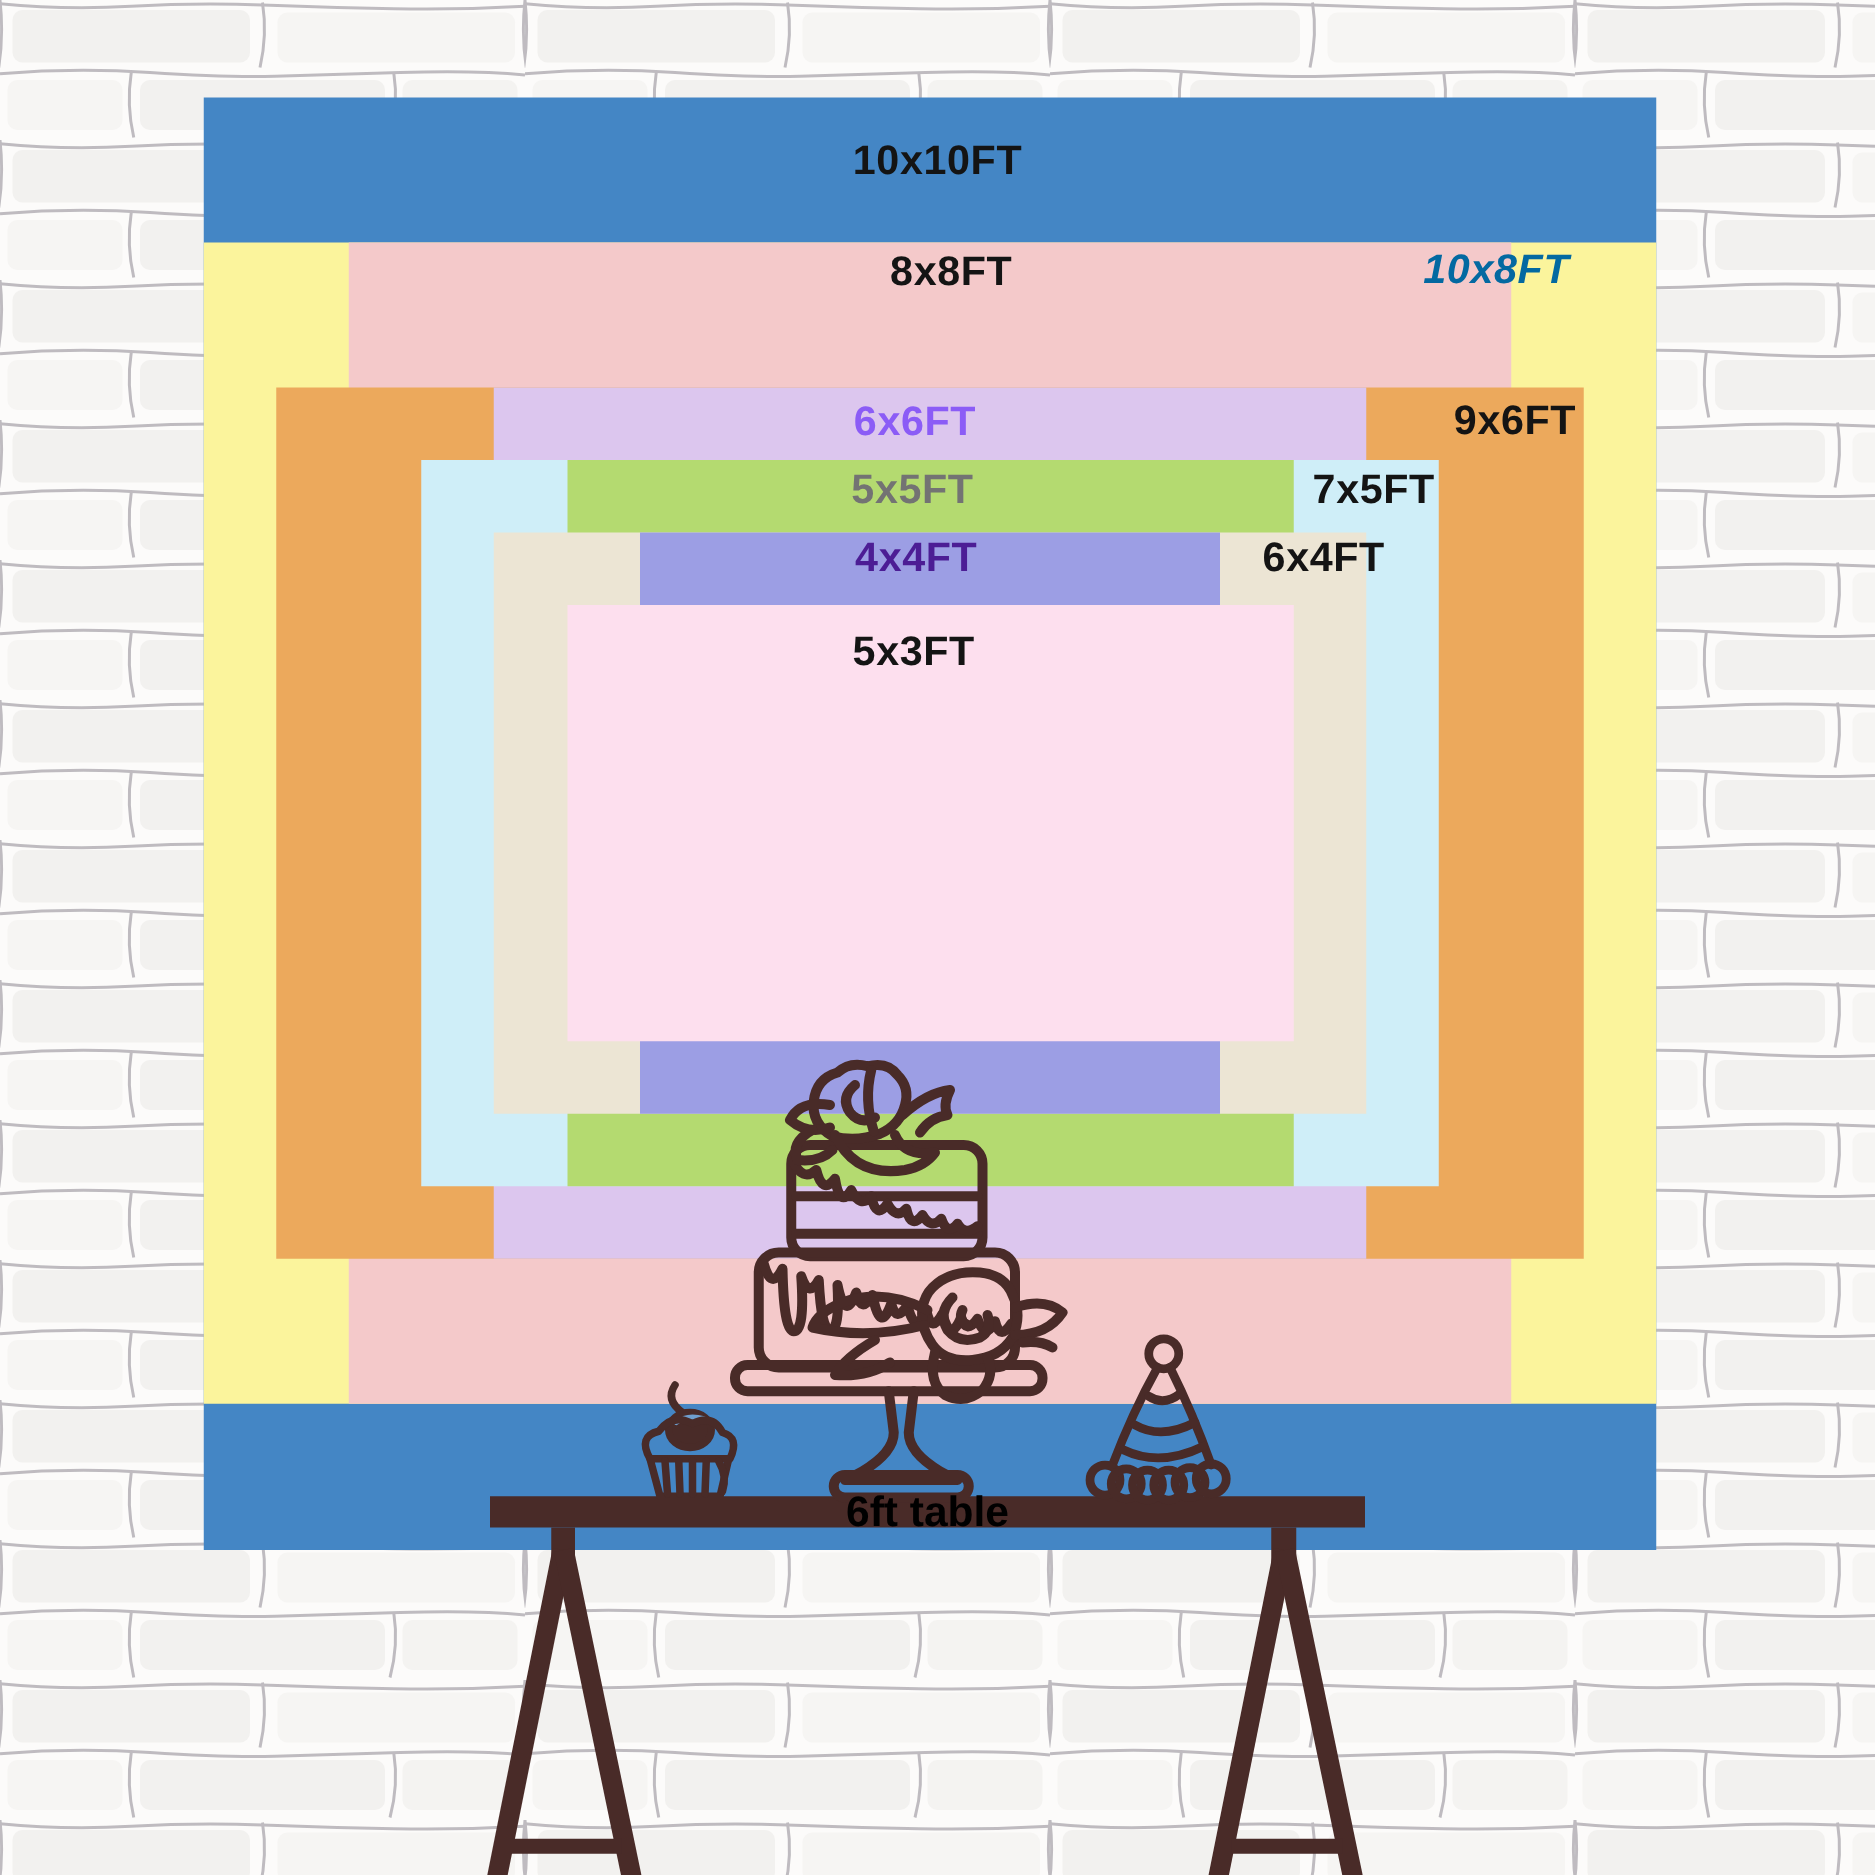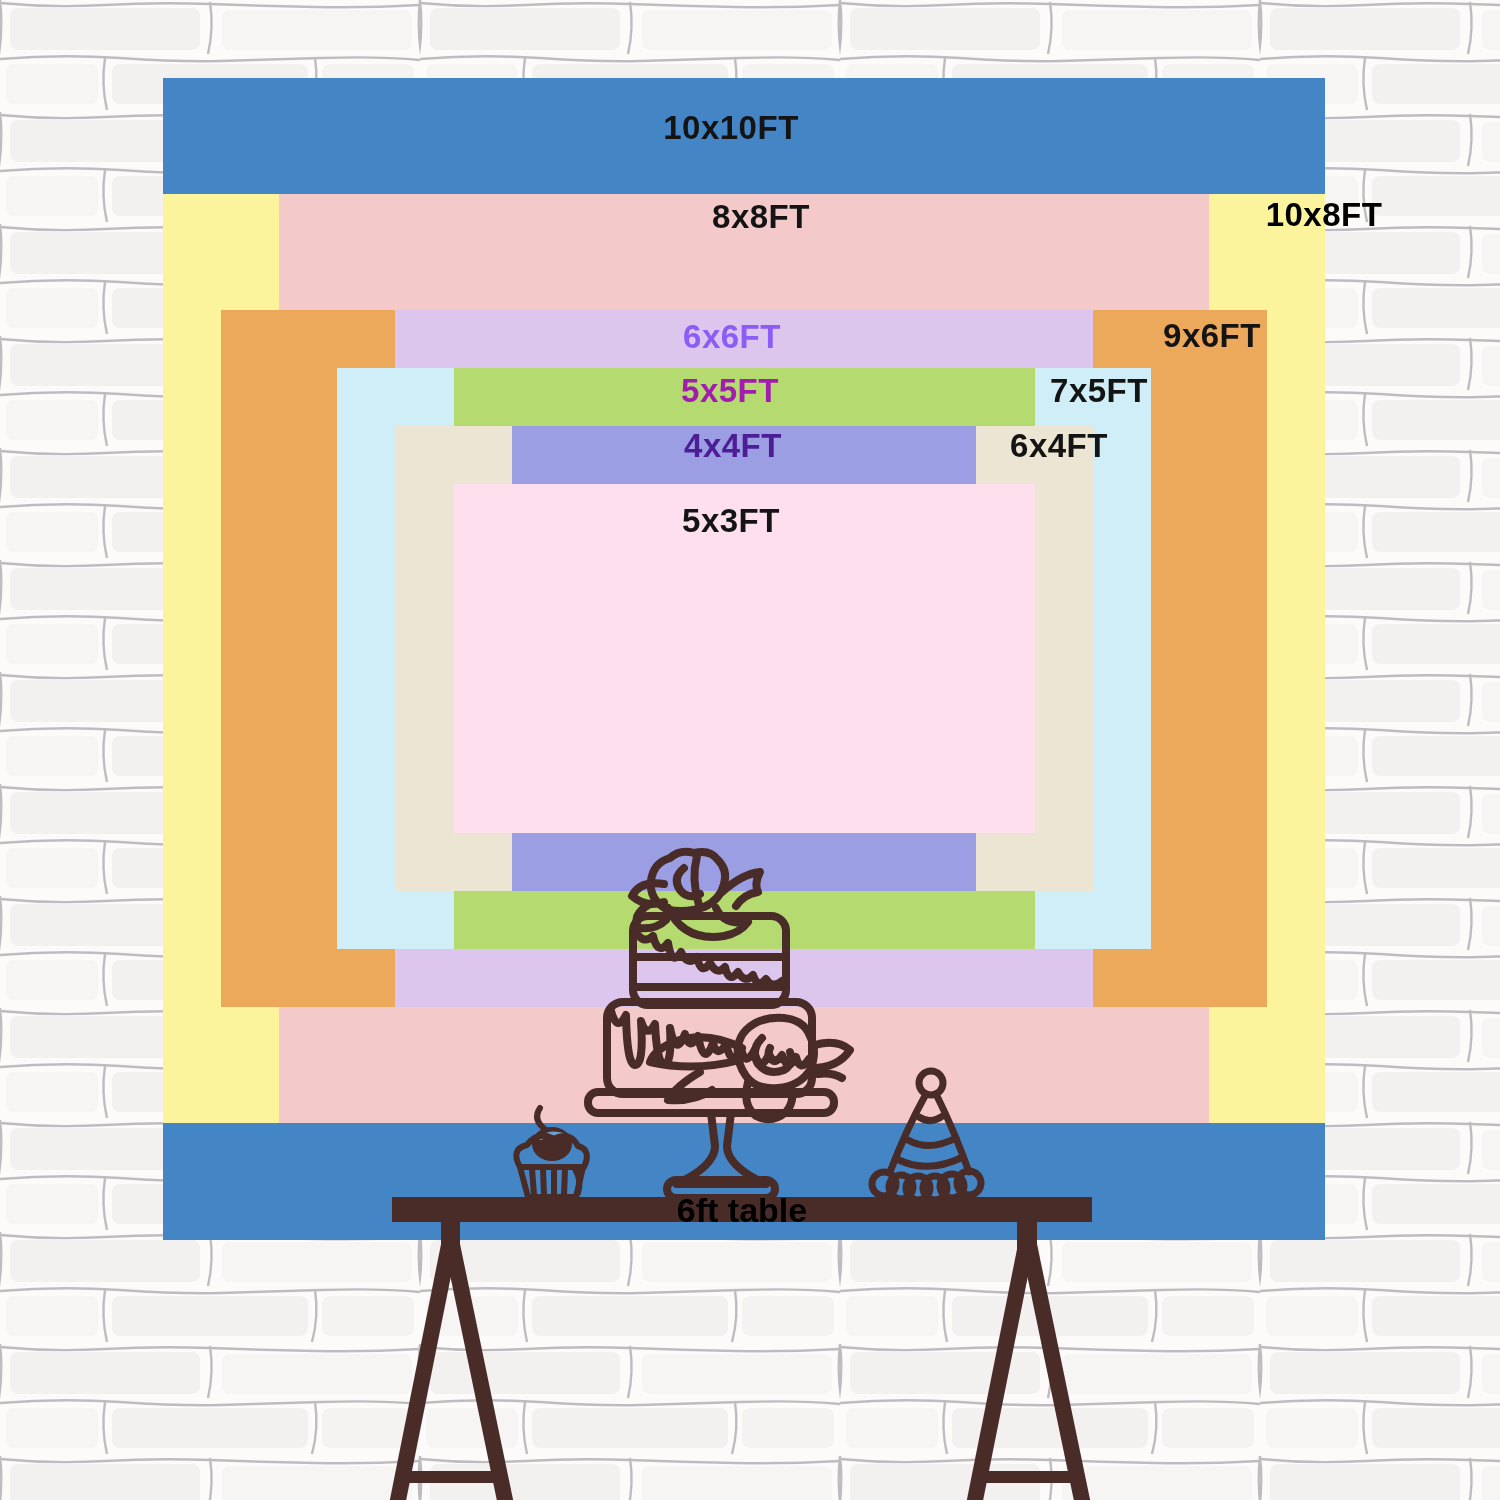--- a/index.html
+++ b/index.html
@@ -46,33 +46,33 @@
           <path d="M105 58 q-4 26 2 52"></path>
           <path d="M315 58 q4 26 -3 52"></path>
         </g>
       </pattern>
     </defs>
     <rect width="1500" height="1500" fill="url(#bricks)"></rect>
   </svg>
 
   <div id="backdrop-layer">
       <div class="size-rect" style="left: 163px; top: 77.5px; width: 1162px; height: 1162px; background: rgb(68, 134, 197); z-index: 1;"></div>
-      <div class="size-label" style="left: 731px; top: 128px; color: rgb(20, 20, 20);">10x10FT</div>
+      <div class="size-label" style="left: 750px; top: 128px; color: rgb(20, 20, 20);">10x10FT</div>
       <div class="size-rect" style="left: 163px; top: 193.7px; width: 1162px; height: 929.6px; background: rgb(251, 244, 156); z-index: 2;"></div>
-      <div class="size-label" style="left: 1324px; top: 215px; color: #000000;">10x8FT</div>
+      <div class="size-label" style="left: 1197px; top: 215px; color: #0369a1; font-style: italic;">10x8FT</div>
       <div class="size-rect" style="left: 279.2px; top: 193.7px; width: 929.6px; height: 929.6px; background: rgb(244, 201, 202); z-index: 3;"></div>
       <div class="size-label" style="left: 733px; top: 217px; color: rgb(20, 20, 20); margin-left: 28px;">8x8FT</div>
       <div class="size-rect" style="left: 221.1px; top: 309.9px; width: 1045.8px; height: 697.2px; background: rgb(236, 169, 92); z-index: 4;"></div>
       <div class="size-label" style="left: 1212px; top: 336px; color: rgb(20, 20, 20);">9x6FT</div>
       <div class="size-rect" style="left: 395.4px; top: 309.9px; width: 697.2px; height: 697.2px; background: rgb(220, 198, 238); z-index: 5;"></div>
       <div class="size-label" style="left: 732px; top: 337px; color: #8b5cf6;">6x6FT</div>
       <div class="size-rect" style="left: 337.3px; top: 368px; width: 813.4px; height: 581px; background: rgb(207, 238, 248); z-index: 6;"></div>
       <div class="size-label" style="left: 1099px; top: 391px; color: rgb(20, 20, 20);">7x5FT</div>
       <div class="size-rect" style="left: 453.5px; top: 368px; width: 581px; height: 581px; background: rgb(180, 218, 112); z-index: 7;"></div>
-      <div class="size-label" style="left: 730px; top: 391px; color: #a21caf;">5x5FT</div>
+      <div class="size-label" style="left: 730px; top: 391px; color: #737373;">5x5FT</div>
       <div class="size-rect" style="left: 395.4px; top: 426.1px; width: 697.2px; height: 464.8px; background: rgb(236, 229, 212); z-index: 8;"></div>
       <div class="size-label" style="left: 1038px; top: 446px; color: rgb(20, 20, 20); margin-left: 21px;">6x4FT</div>
       <div class="size-rect" style="left: 511.6px; top: 426.1px; width: 464.8px; height: 464.8px; background: rgb(156, 158, 228); z-index: 9;"></div>
       <div class="size-label" style="left: 733px; top: 446px; color: #4c1d95;">4x4FT</div>
       <div class="size-rect" style="left: 453.5px; top: 484.2px; width: 581px; height: 348.6px; background: rgb(253, 223, 238); z-index: 10;"></div>
       <div class="size-label" style="left: 731px; top: 521px; color: rgb(20, 20, 20);">5x3FT</div>
     </div>
 
   <svg class="illus" width="1500" height="1500" style="color: rgb(73, 43, 40);">
 

